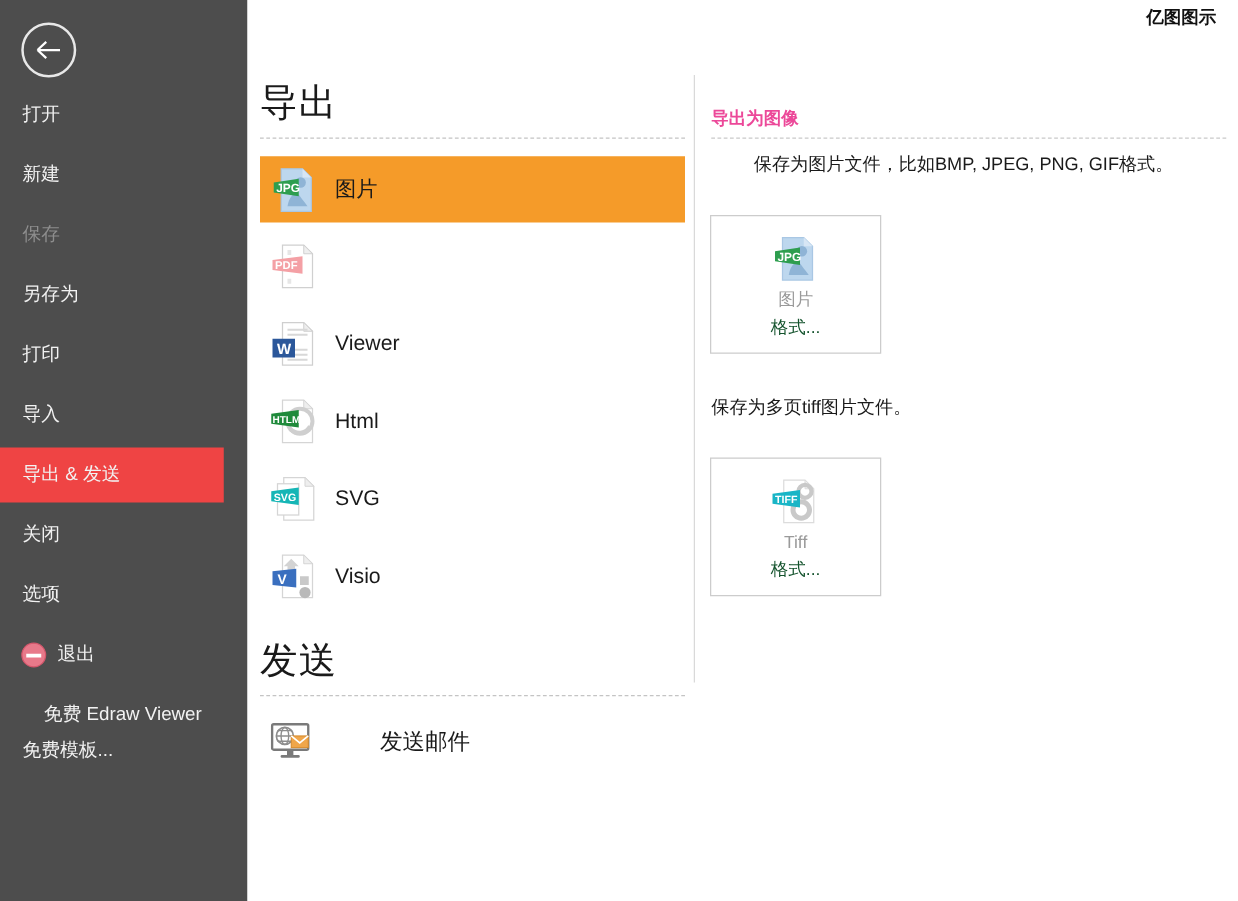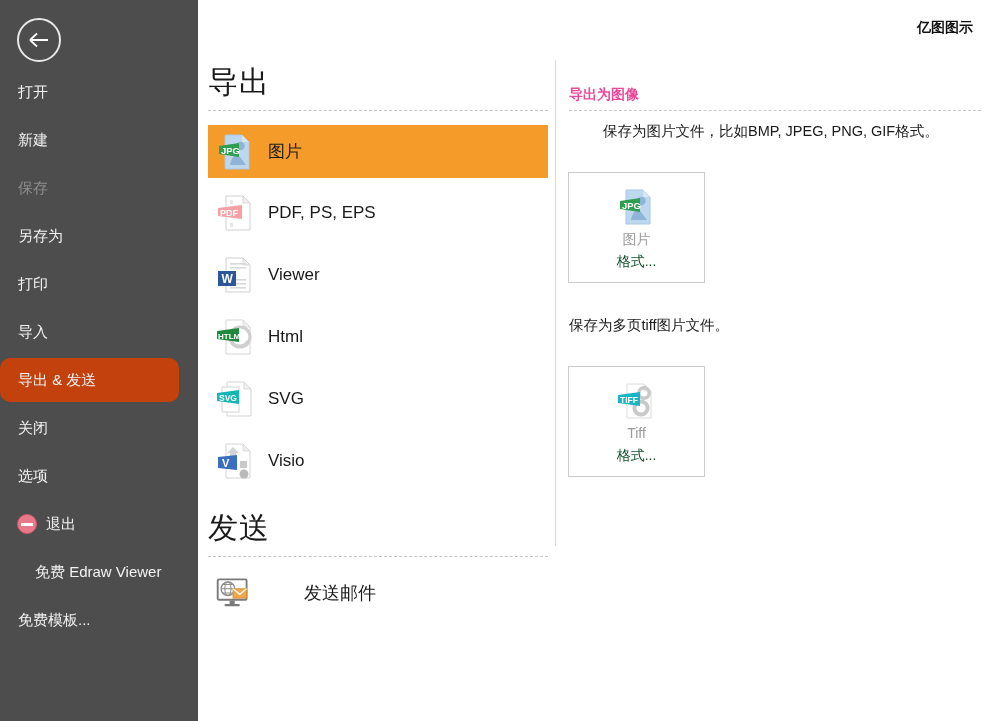--- a/index.html
+++ b/index.html
@@ -48,21 +48,21 @@
     box-sizing: border-box;
     white-space: nowrap;
   }
   .nav-item .nav-label {
     position: absolute;
     left: 18px;
     top: 0;
     line-height: 44px;
   }
   .nav-item.disabled { color: #8e8e8e; cursor: default; }
-  .nav-item.active { background: #c2410c; border-radius: 10px; }
+  .nav-item.active { background: #ef4444; }
   .nav-item.has-icon .nav-label { left: 46px; }
 
   .exit-icon {
     position: absolute;
     left: 17px; top: 12px;
     width: 20px; height: 20px;
     border-radius: 50%;
     background: #e8798a;
     border: 1px solid #d4576c;
     box-sizing: border-box;
@@ -201,21 +201,21 @@
     position: absolute;
     left: 0; top: 80px;
     width: 100%;
     text-align: center;
     font-size: 14px;
     color: #14532d;
   }
 
   #watermark {
     position: absolute;
-    right: 17px; top: 19px;
+    right: 17px; top: 5px;
     font-size: 14px;
     color: #111111;
     font-weight: bold;
   }
 </style>
 </head>
 <body>
 
 <div id="sidebar">
   <div id="back-btn">
@@ -253,21 +253,21 @@
       <div class="nav-item" style="top: 454px;">
         <span class="nav-label">选项</span>
       </div>
       <div class="nav-item has-icon" style="top: 502px;">
         <span class="exit-icon"></span>
         <span class="nav-label">退出</span>
       </div>
       <div class="nav-item" style="top: 550px; margin-left: 17px;">
         <span class="nav-label">免费 Edraw Viewer</span>
       </div>
-      <div class="nav-item" style="top: 598px; padding-left: 37px;">
+      <div class="nav-item" style="top: 579px; padding-left: 37px;">
         <span class="nav-label">免费模板...</span>
       </div>
     </div>
 </div>
 
 <div id="middle"></div>
 
 <h1 class="section-title" id="export-title" style="top:62px;margin:0;">导出</h1>
 <div class="dashed-rule" id="export-rule" style="left:208px;top:110px;width:340px;"></div>
 
@@ -285,21 +285,20 @@
     </div>
     <div class="export-row" style="top: 186px;">
       <span class="row-icon"><svg width="40" height="40" viewBox="0 0 40 40">
           <path d="M10 3 H27 L34 10 V37 H10 Z" fill="#ffffff" stroke="#d0d0d0" stroke-width="1"></path>
           <path d="M27 3 L34 10 H27 Z" fill="#efefef" stroke="#d0d0d0" stroke-width="0.8"></path>
           <rect x="14" y="7" width="3" height="4" fill="#e6e6e6"></rect>
           <rect x="14" y="30" width="3" height="4" fill="#e6e6e6"></rect>
           <path d="M2 15 L26 12 L26 26 L2 23 Z" fill="#f4a0a5"></path>
           <text x="4" y="22.5" font-family="Liberation Sans, sans-serif" font-size="9" font-weight="bold" fill="#ffffff">PDF</text>
         </svg></span>
-      <span class="row-label">PDF, PS, EPS</span>
     </div>
     <div class="export-row" style="top: 248px;">
       <span class="row-icon"><svg width="40" height="40" viewBox="0 0 40 40">
           <path d="M10 3 H27 L34 10 V37 H10 Z" fill="#ffffff" stroke="#cfcfcf" stroke-width="1"></path>
           <path d="M27 3 L34 10 H27 Z" fill="#eeeeee" stroke="#cfcfcf" stroke-width="0.8"></path>
           <rect x="14" y="8" width="16" height="1.6" fill="#d8d8d8"></rect>
           <rect x="14" y="12" width="16" height="1.6" fill="#d8d8d8"></rect>
           <rect x="20" y="24" width="10" height="1.6" fill="#d8d8d8"></rect>
           <rect x="14" y="28" width="16" height="1.6" fill="#d8d8d8"></rect>
           <rect x="14" y="32" width="16" height="1.6" fill="#d8d8d8"></rect>

